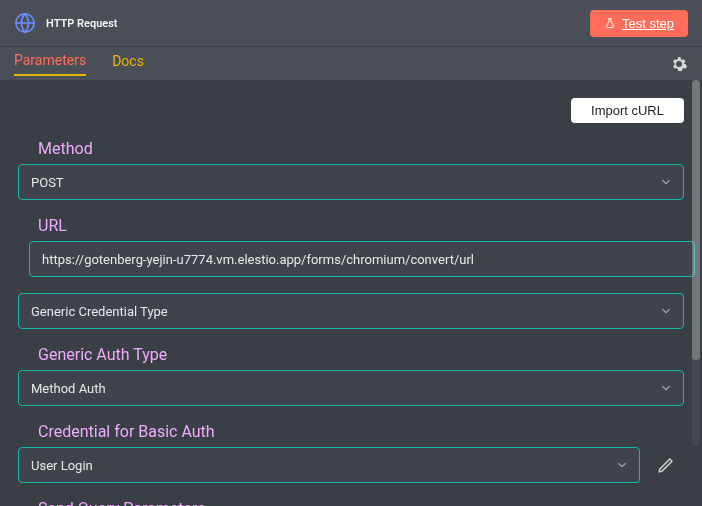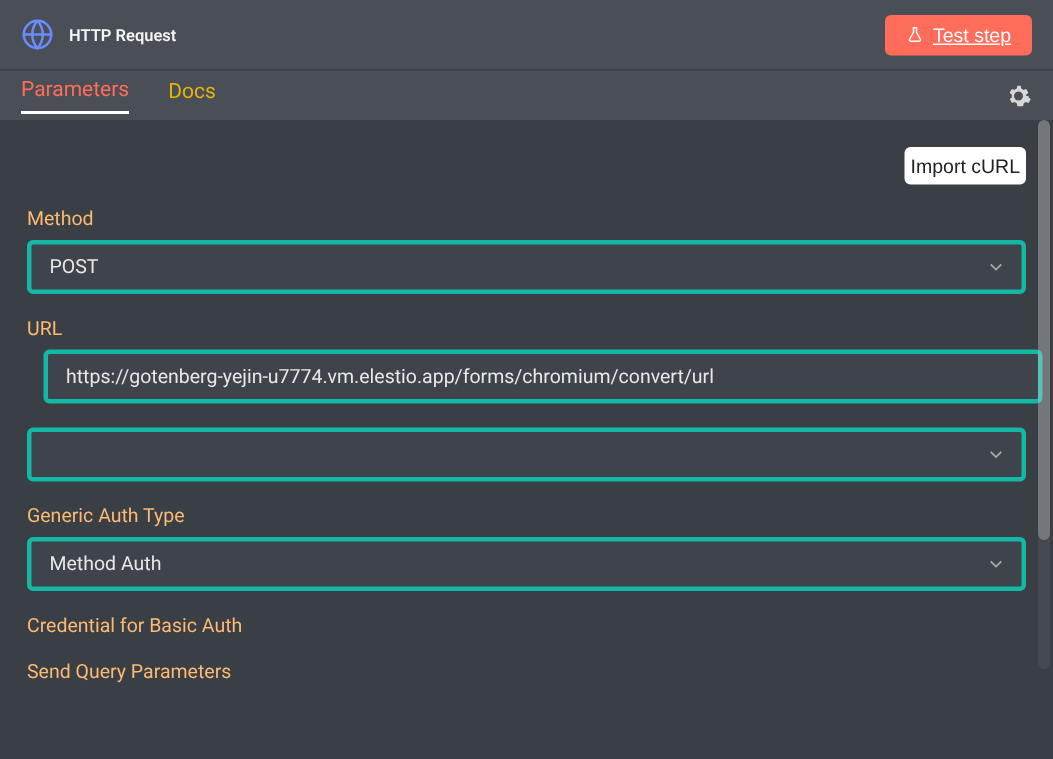--- a/index.html
+++ b/index.html
@@ -5,34 +5,34 @@
   * { box-sizing: border-box; margin: 0; padding: 0; }
   html, body { width: 702px; height: 506px; font-family: -apple-system, BlinkMacSystemFont, "Segoe UI", Roboto, sans-serif; background: #3a3f46; color: #e8e8e8; overflow: hidden; }
   
   .header { display: flex; align-items: center; height: 46px; padding: 0 14px; background: #4a4f57; }
   .header .icon-wrap { width: 22px; height: 22px; margin-right: 10px; display: flex; align-items: center; justify-content: center; }
   .header .title { font-size: 11px; font-weight: 600; color: #f5f5f5; flex: 1; }
   .test-btn { background: #ff6d5a; color: #fff; border: none; border-radius: 4px; padding: 6px 14px; font-size: 13px; font-weight: 500; display: flex; align-items: center; gap: 6px; cursor: pointer; text-decoration: underline; }
   
   .tabbar { display: flex; align-items: center; height: 34px; padding: 0 14px; background: #4a4f57; border-top: 1px solid #3a3f46; }
   .tab { font-size: 14px; margin-right: 26px; padding-bottom: 6px; cursor: pointer; color: #eab308; }
-  .tab.active { color: #ff6d5a; border-bottom: 2px solid #ffffff; }
+  .tab.active { color: #ff6d5a; border-bottom: 2px solid #eab308; }
   .tabbar .spacer { flex: 1; }
   .gear { width: 18px; height: 18px; cursor: pointer; color:#d8d8d8; }
   
   .body { position: relative; height: calc(506px - 46px - 34px); overflow-y: auto; padding: 18px 18px 18px 18px; }
   
   .import-row { display: flex; justify-content: flex-end; margin-bottom: 16px; }
-  .import-btn { background: #fff; color: #222; border: none; border-radius: 4px; padding: 5px 4px; font-size: 13px; font-weight: 500; cursor: pointer; }
+  .import-btn { background: #fff; color: #222; border: none; border-radius: 4px; padding: 5px 20px; font-size: 13px; font-weight: 500; cursor: pointer; }
   
   .field { margin-bottom: 16px; }
-  .field-label { font-size: 13px; color: #fdba74; margin-bottom: 6px; display: block; }
+  .field-label { font-size: 16px; color: #f0abfc; margin-bottom: 6px; display: block; margin-left: 20px; }
   
   .select, .input {
-    width: 100%; height: 36px; background: #3f444c; border: 3px solid #14b8a6; border-radius: 4px;
+    width: 100%; height: 36px; background: #3f444c; border: 1px solid #14b8a6; border-radius: 4px;
     color: #e8e8e8; font-size: 13px; padding: 0 12px; display: flex; align-items: center;
     position: relative; cursor: pointer;
   }
   .input { cursor: text; margin-left: 11px; }
   .select .chev { position: absolute; right: 10px; top: 50%; transform: translateY(-50%); pointer-events: none; }
   
   .cred-row { display: flex; gap: 8px; align-items: center; }
   .cred-row .select { flex: 1; }
   .edit-icon { width: 36px; height: 36px; display:flex; align-items:center; justify-content:center; cursor:pointer; color:#d0d0d0; }
   
@@ -95,20 +95,21 @@
 
   <div class="field">
     <label class="field-label">URL</label>
     <div class="input">
       <span>https://gotenberg-yejin-u7774.vm.elestio.app/forms/chromium/convert/url</span>
     </div>
   </div>
 
   <div class="field">
     <div class="select">
+      <span>Generic Credential Type</span>
       <span class="chev">
         <svg width="14" height="14" viewBox="0 0 24 24" fill="none" stroke="#aaa" stroke-width="2">
             <path d="M6 9l6 6 6-6"></path>
           </svg>
       </span>
     </div>
   </div>
 
   <div class="field">
     <label class="field-label">Generic Auth Type</label>
@@ -117,20 +118,35 @@
       <span class="chev">
         <svg width="14" height="14" viewBox="0 0 24 24" fill="none" stroke="#aaa" stroke-width="2">
             <path d="M6 9l6 6 6-6"></path>
           </svg>
       </span>
     </div>
   </div>
 
   <div class="field">
     <label class="field-label">Credential for Basic Auth</label>
+    <div class="cred-row">
+      <div class="select">
+        <span>User Login</span>
+        <span class="chev">
+          <svg width="14" height="14" viewBox="0 0 24 24" fill="none" stroke="#aaa" stroke-width="2">
+              <path d="M6 9l6 6 6-6"></path>
+            </svg>
+        </span>
+      </div>
+      <span class="edit-icon">
+        <svg width="18" height="18" viewBox="0 0 24 24" fill="none" stroke="#d0d0d0" stroke-width="2">
+          <path d="M3 21l3.5-.7L20 7l-3-3L3.7 17.5 3 21z"></path>
+        </svg>
+      </span>
+    </div>
   </div>
 
   <div class="field">
     <label class="field-label">Send Query Parameters</label>
 
   </div>
 
   <div class="scroll-track"></div>
   <div class="scroll-thumb"></div>
 </div>

